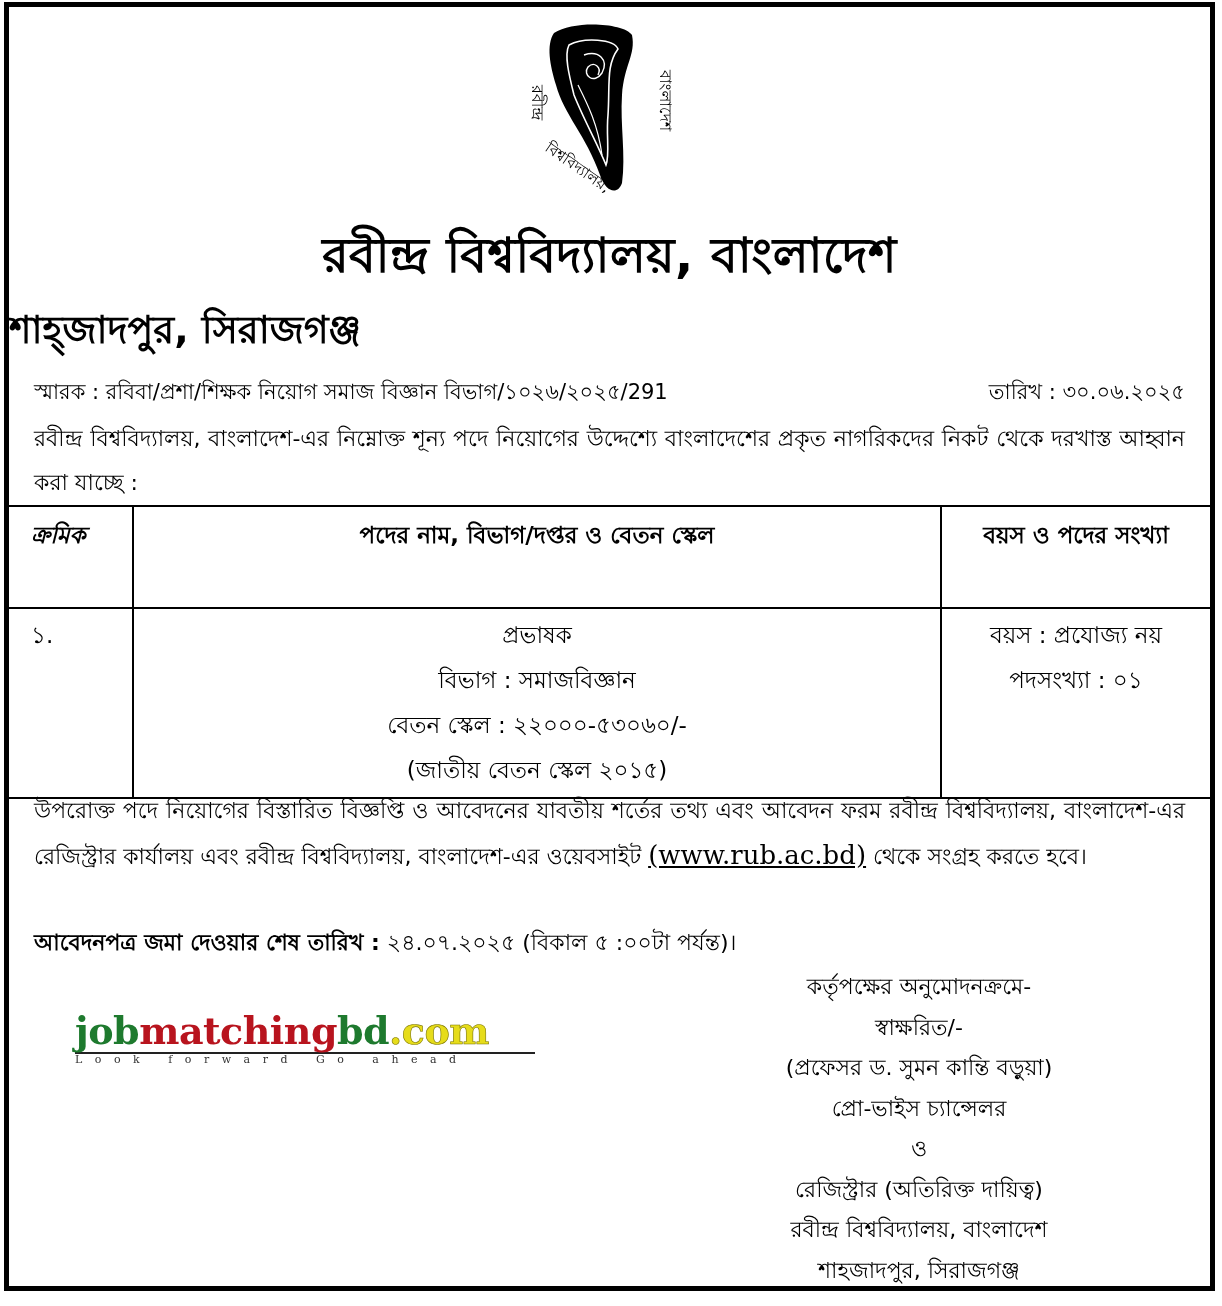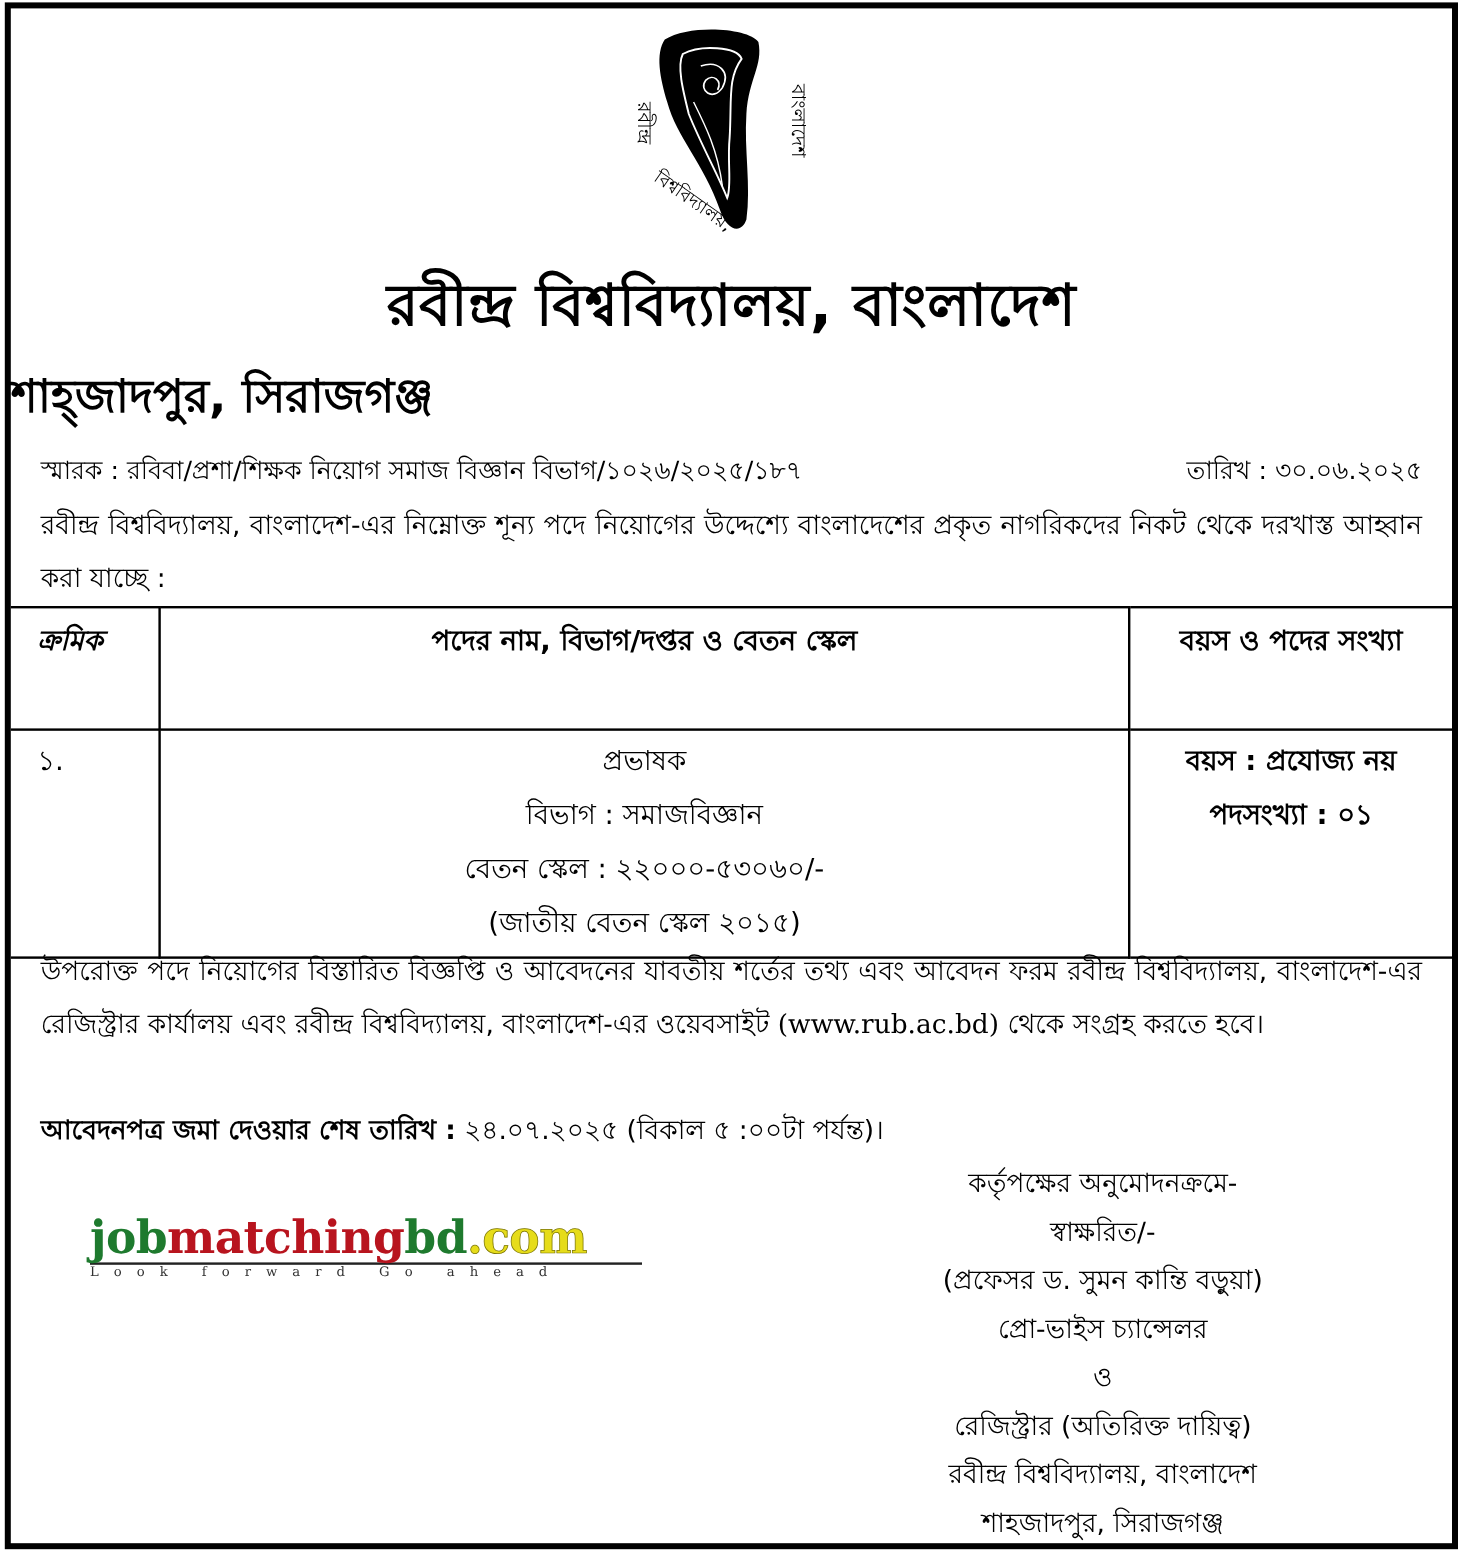--- a/index.html
+++ b/index.html
@@ -24,24 +24,24 @@
   table.posts th, table.posts td { border: 2px solid #000; vertical-align: top; }
   table.posts tr > :first-child { border-left: none; }
   table.posts tr > :last-child { border-right: none; }
   table.posts th { font-weight: bold; height: 88px; padding: 6px 8px; line-height: 44px; }
   table.posts th.c1 { text-align: left; padding-left: 22px; width: 93px; font-style: italic; }
   table.posts th.c2 { text-align: center; width: 790px; }
   table.posts th.c3 { text-align: center; }
   table.posts td { height: 178px; padding: 4px 8px; line-height: 45px; }
   table.posts td.c1 { padding-left: 22px; }
   table.posts td.c2 { text-align: center; }
-  table.posts td.c3 { text-align: center; font-weight: bold; }
+  table.posts td.c3 { text-align: center; }
   .details { position: absolute; left: 25px; right: 25px; top: 782px; font-size: 22px;
              line-height: 44px; text-align: justify; text-align-last: left; }
-  .url { font-family: "DejaVu Serif", serif; font-size: 22px; }
+  .url { font-family: "DejaVu Serif", serif; font-size: 26px; text-decoration: underline; }
   .deadline { position: absolute; left: 25px; right: 25px; top: 916px; font-size: 22px;
               line-height: 40px; }
   .deadline .label { font-weight: bold; }
   .watermark { position: absolute; left: 66px; top: 1004px; width: 460px; }
   .wm-text { font-family: "DejaVu Serif", serif; font-weight: bold; font-size: 38px;
              line-height: 40px; letter-spacing: -0.5px; white-space: nowrap; }
   .wm-green { color: #1e7a2e; }
   .wm-red { color: #b8141e; }
   .wm-yellow { color: #e6dc1a; margin-top: 46px; -webkit-text-stroke: 0.6px #7a7400; }
   .wm-rule { border-top: 2px solid #222; width: 100%; margin-top: 1px; }
@@ -63,21 +63,21 @@
     <path d="M64 70 C74 90, 84 110, 88 140" fill="none" stroke="#fff" stroke-width="1.2"></path>
     <text x="18" y="70" font-size="16" font-family="DejaVu Sans, sans-serif" transform="rotate(90 18 70)">রবীন্দ্র</text>
     <text x="146" y="55" font-size="16" font-family="DejaVu Sans, sans-serif" transform="rotate(90 146 55)">বাংলাদেশ</text>
     <text x="30" y="135" font-size="15" font-family="DejaVu Sans, sans-serif" transform="rotate(35 30 135)">বিশ্ববিদ্যালয়,</text>
   </svg>
 
   <div class="title">রবীন্দ্র বিশ্ববিদ্যালয়, বাংলাদেশ</div>
   <div class="subtitle">শাহ্জাদপুর, সিরাজগঞ্জ</div>
 
   <div class="memo-row">
-    <span class="ref">স্মারক : রবিবা/প্রশা/শিক্ষক নিয়োগ সমাজ বিজ্ঞান বিভাগ/১০২৬/২০২৫/১৮৭</span>
+    <span class="ref">স্মারক : রবিবা/প্রশা/শিক্ষক নিয়োগ সমাজ বিজ্ঞান বিভাগ/১০২৬/২০২৫/291</span>
     <span class="date">তারিখ : ৩০.০৬.২০২৫</span>
   </div>
 
   <div class="intro">রবীন্দ্র বিশ্ববিদ্যালয়, বাংলাদেশ-এর নিম্নোক্ত শূন্য পদে নিয়োগের উদ্দেশ্যে বাংলাদেশের প্রকৃত নাগরিকদের নিকট থেকে দরখাস্ত আহ্বান করা যাচ্ছে :</div>
 
   <table class="posts">
     <thead>
       <tr>
         <th class="c1">ক্রমিক</th>
         <th class="c2">পদের নাম, বিভাগ/দপ্তর ও বেতন স্কেল</th>

